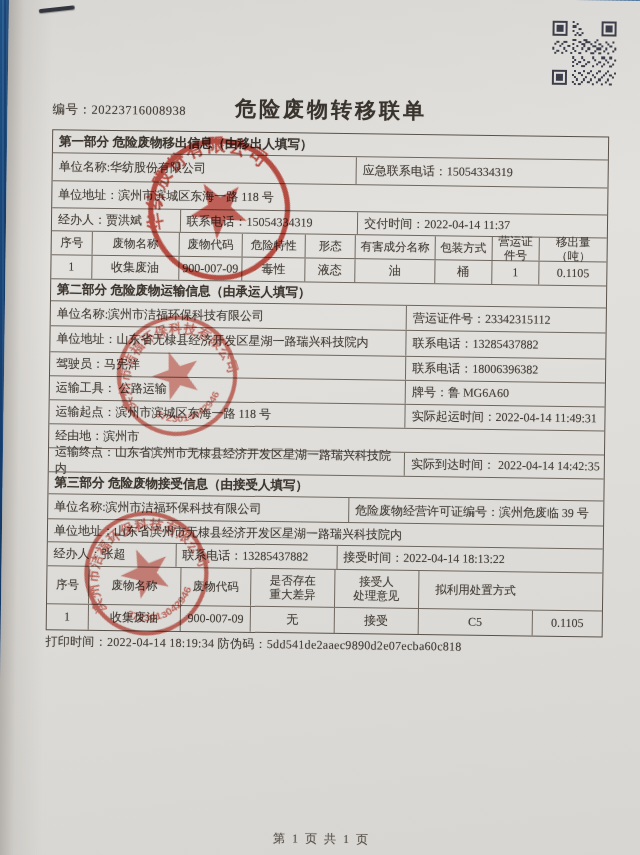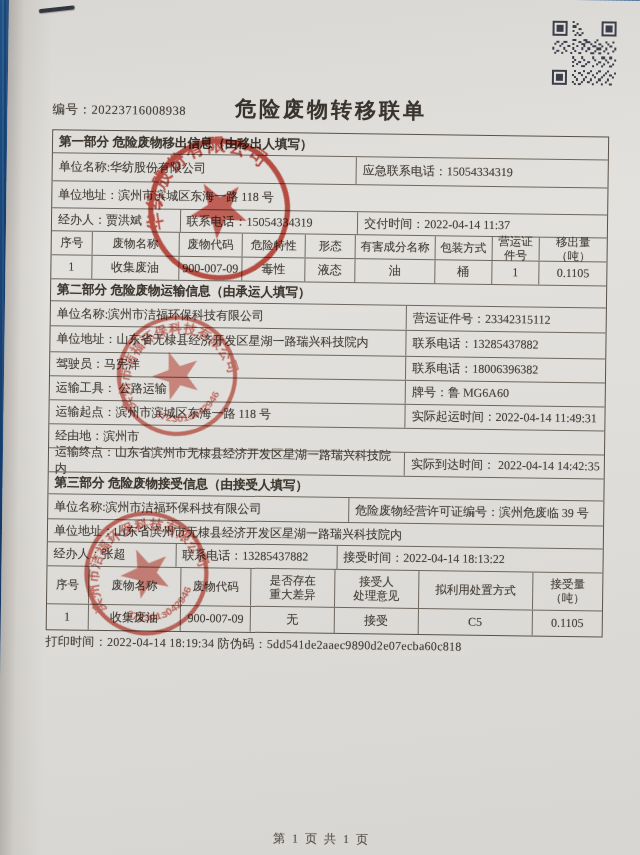--- a/index.html
+++ b/index.html
@@ -168,21 +168,20 @@
     </div>
     <div class="row" style="height:38px">
       <div class="cell c th txt" style="flex:0 0 7.3%">序号</div>
       <div class="cell c th txt" style="flex:0 0 16.7%">废物名称</div>
       <div class="cell c th txt" style="flex:0 0 12.6%">废物代码</div>
       <div class="cell c th txt" style="flex:0 0 15.1%">是否存在
 重大差异</div>
       <div class="cell c th txt" style="flex:0 0 15.1%">接受人
 处理意见</div>
       <div class="cell c th txt" style="flex:0 0 20.6%">拟利用处置方式</div>
-      <div class="cell c th txt" style="flex:1">接受量（吨）</div>
     </div>
     <div class="row" style="height:26px">
       <div class="cell c txt" style="flex:0 0 7.3%">1</div>
       <div class="cell c txt" style="flex:0 0 16.7%">收集废油</div>
       <div class="cell c txt" style="flex:0 0 12.6%">900-007-09</div>
       <div class="cell c txt" style="flex:0 0 15.1%">无</div>
       <div class="cell c txt" style="flex:0 0 15.1%">接受</div>
       <div class="cell c txt" style="flex:0 0 20.6%">C5</div>
       <div class="cell c txt" style="flex:1">0.1105</div>
     </div>

